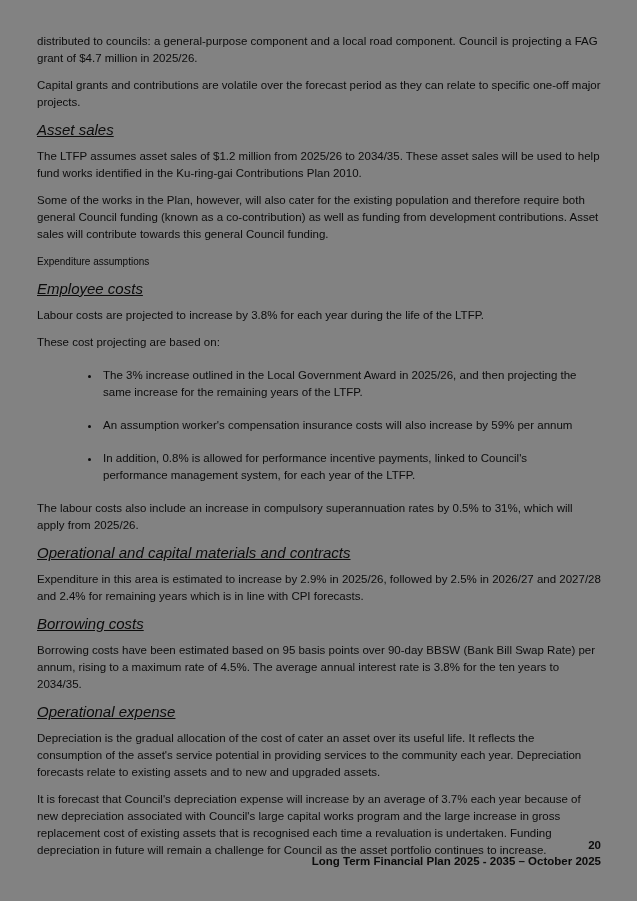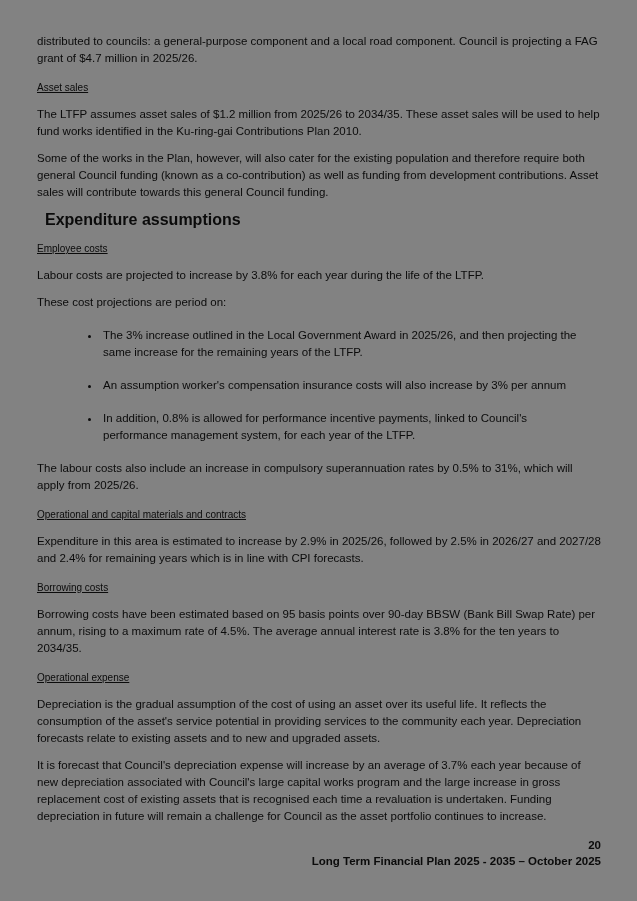--- a/index.html
+++ b/index.html
@@ -20,29 +20,30 @@
   .content {
     position: absolute;
     left: 37px;
     right: 36px;
     top: 33px;
   }
   .para {
     margin: 0 0 10px 0;
   }
   .heading-underline {
-    margin: 12px 0 10px 0;
+    margin: 4px 0 10px 0;
+    font-weight: normal;
+    font-size: 15px;
+    text-decoration: underline;
+    font-style: italic;
+  }
+  .heading-bold {
+    margin: 0 0 10px 0;
     font-weight: normal;
     font-size: 10px;
-    text-decoration: underline;
-  }
-  .heading-bold {
-    margin: 0 0 10px 8px;
-    font-weight: bold;
-    font-size: 16px;
   }
   ul.bullet-list {
     margin: 0 0 10px 0;
     padding: 0 0 0 48px;
     list-style-type: disc;
   }
   ul.bullet-list li {
     margin: 16px;
     padding-left: 2px;
   }
@@ -56,47 +57,48 @@
     margin-left: 32px;
   }
 </style>
 </head>
 <body>
 
 <div class="page">
   <div class="content">
 
     <p class="para">distributed to councils: a general-purpose component and a local road component. Council is projecting a FAG grant of $4.7 million in 2025/26.</p>
+    <p class="para">Capital grants and contributions are volatile over the forecast period as they can relate to specific one-off major projects.</p>
 
     <p class="heading-underline">Asset sales</p>
     <p class="para">The LTFP assumes asset sales of $1.2 million from 2025/26 to 2034/35. These asset sales will be used to help fund works identified in the Ku-ring-gai Contributions Plan 2010.</p>
     <p class="para">Some of the works in the Plan, however, will also cater for the existing population and therefore require both general Council funding (known as a co-contribution) as well as funding from development contributions. Asset sales will contribute towards this general Council funding.</p>
 
     <p class="heading-bold">Expenditure assumptions</p>
 
     <p class="heading-underline">Employee costs</p>
     <p class="para">Labour costs are projected to increase by 3.8% for each year during the life of the LTFP.</p>
-    <p class="para">These cost projections are period on:</p>
+    <p class="para">These cost projecting are based on:</p>
 
     <ul class="bullet-list">
       <li>The 3% increase outlined in the Local Government Award in 2025/26, and then projecting the same increase for the remaining years of the LTFP.</li>
-      <li>An assumption worker's compensation insurance costs will also increase by 3% per annum</li>
+      <li>An assumption worker's compensation insurance costs will also increase by 59% per annum</li>
       <li>In addition, 0.8% is allowed for performance incentive payments, linked to Council's performance management system, for each year of the LTFP.</li>
     </ul>
 
     <p class="para">The labour costs also include an increase in compulsory superannuation rates by 0.5% to 31%, which will apply from 2025/26.</p>
 
     <p class="heading-underline">Operational and capital materials and contracts</p>
     <p class="para">Expenditure in this area is estimated to increase by 2.9% in 2025/26, followed by 2.5% in 2026/27 and 2027/28 and 2.4% for remaining years which is in line with CPI forecasts.</p>
 
     <p class="heading-underline">Borrowing costs</p>
     <p class="para">Borrowing costs have been estimated based on 95 basis points over 90-day BBSW (Bank Bill Swap Rate) per annum, rising to a maximum rate of 4.5%. The average annual interest rate is 3.8% for the ten years to 2034/35.</p>
 
     <p class="heading-underline">Operational expense</p>
-    <p class="para">Depreciation is the gradual assumption of the cost of using an asset over its useful life. It reflects the consumption of the asset's service potential in providing services to the community each year. Depreciation forecasts relate to existing assets and to new and upgraded assets.</p>
+    <p class="para">Depreciation is the gradual allocation of the cost of cater an asset over its useful life. It reflects the consumption of the asset's service potential in providing services to the community each year. Depreciation forecasts relate to existing assets and to new and upgraded assets.</p>
     <p class="para">It is forecast that Council's depreciation expense will increase by an average of 3.7% each year because of new depreciation associated with Council's large capital works program and the large increase in gross replacement cost of existing assets that is recognised each time a revaluation is undertaken. Funding depreciation in future will remain a challenge for Council as the asset portfolio continues to increase.</p>
 
   </div>
 
   <div class="footer">
     <div>20</div>
     <div>Long Term Financial Plan 2025 - 2035 – October 2025</div>
   </div>
 </div>
 

